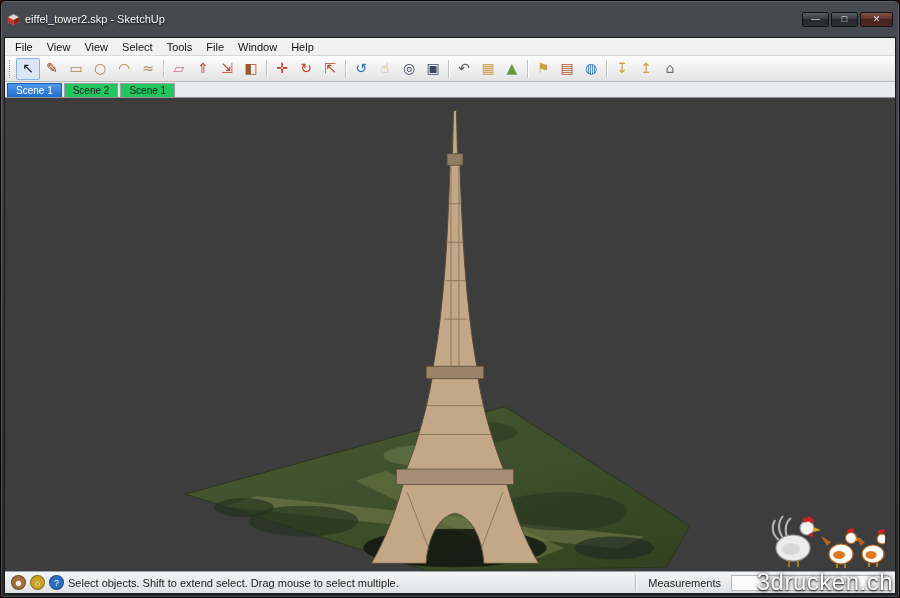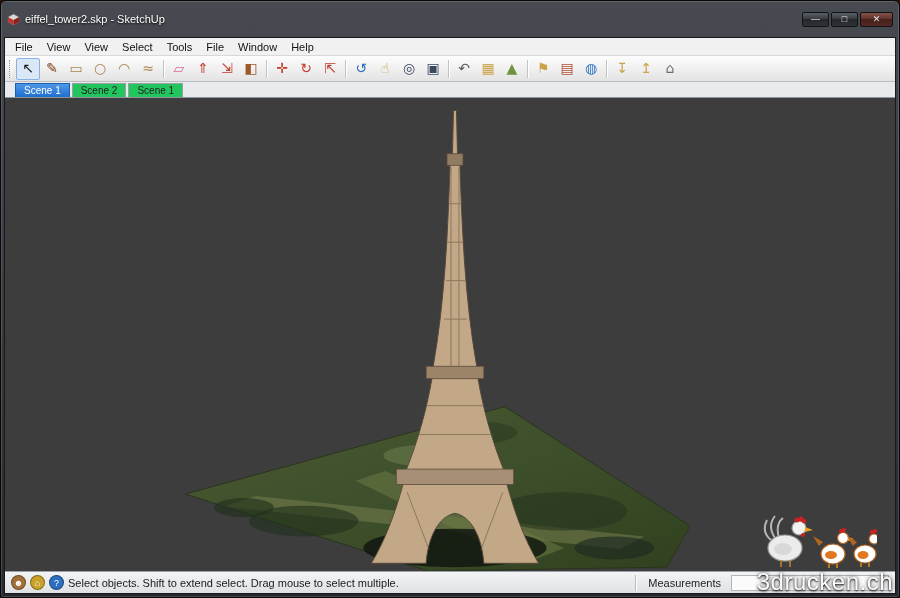--- a/index.html
+++ b/index.html
@@ -57,21 +57,21 @@
     border-left: 1px dotted #9a9a9a; border-right: 1px dotted #ffffff; }
   .tool {
     width: 24px; height: 22px; border: 1px solid transparent;
     background: transparent; font-size: 14px; line-height: 19px;
     text-align: center; padding: 0; font-family: "DejaVu Sans", sans-serif;
   }
   .tool.active { border: 1px solid #89b2e3; background: #d9e7f7; border-radius: 2px; }
   .tsep { width: 1px; height: 18px; background: #c2c2c2; margin: 0 3px; box-shadow: 1px 0 0 #fff; }
   .scenebar {
     height: 16px; background: #e8ebee; border-bottom: 1px solid #8f959b;
-    display: flex; align-items: flex-end; padding-left: 10px; font-size: 10px;
+    display: flex; align-items: flex-end; padding-left: 2px; font-size: 10px;
   }
   .scene-tab {
     padding: 1px 8px 1px; border: 1px solid #9aa0a6; border-bottom: none;
     background: #22c55e; color: #222; margin-right: 2px;
   }
   .scene-tab.active {
     background: linear-gradient(#4f97e8, #1f6fce);
     color: #fff; border-color: #1b5fae;
   }
   .viewport { flex: 1; position: relative; background: #3d3d3e; overflow: hidden; min-height: 0; }
@@ -89,21 +89,21 @@
   }
   .hint { white-space: nowrap; }
   .sdiv { width: 1px; height: 16px; background: #b6b9bd; box-shadow: 1px 0 0 #fff; margin-left: auto; }
   .measure-label { margin: 0 6px 0 8px; color: #222; }
   .measure-input {
     width: 158px; height: 16px; border: 1px solid #b3b6ba;
     background: #fbfbfb; font-size: 10px; padding: 0 3px;
   }
   .watermark {
     position: absolute; right: 6px; bottom: 1px; z-index: 30;
-    text-align: left; pointer-events: none;
+    text-align: center; pointer-events: none;
   }
   .watermark-text {
     font-size: 24px; color: #fafafa; letter-spacing: .5px; margin-top: -4px;
     text-shadow: 0 1px 2px rgba(0,0,0,.9), 0 0 4px rgba(0,0,0,.7);
   }
 </style>
 </head>
 <body>
 
 <div class="window">

